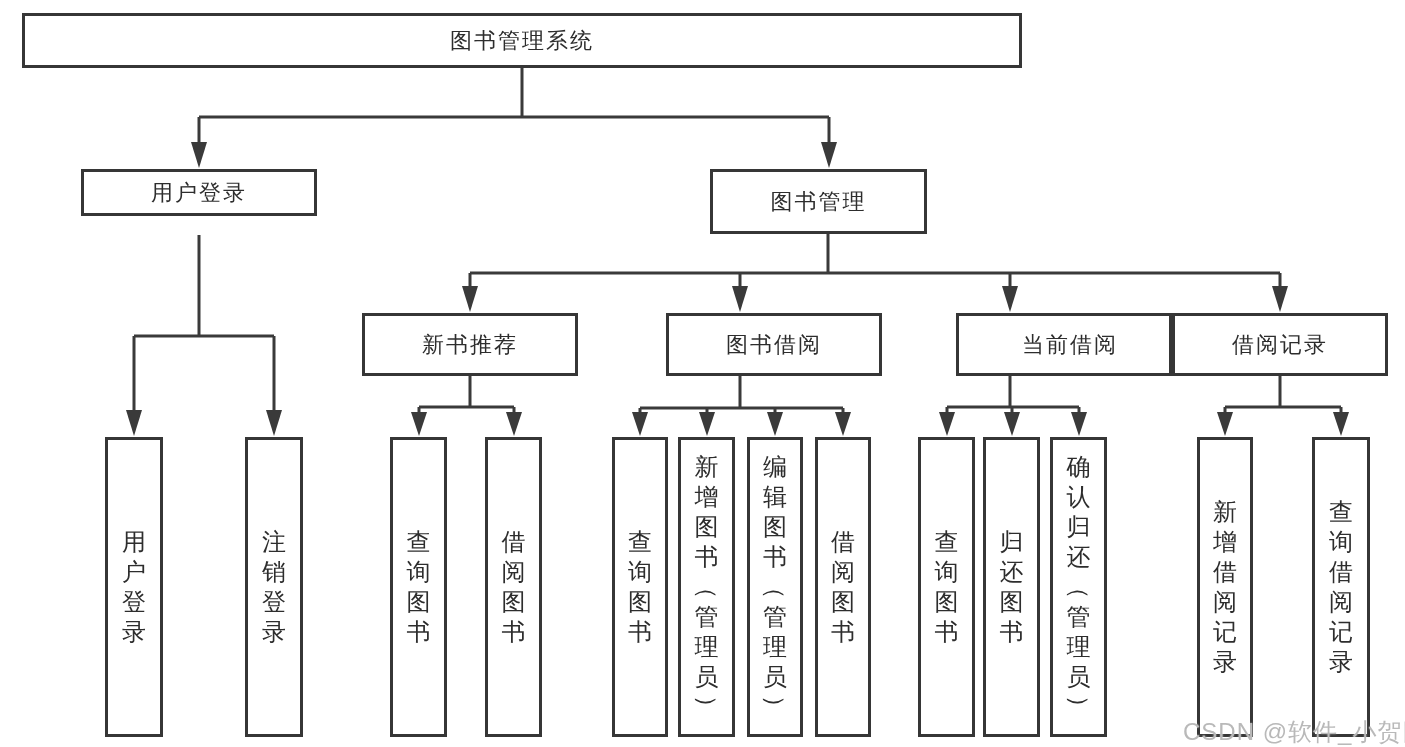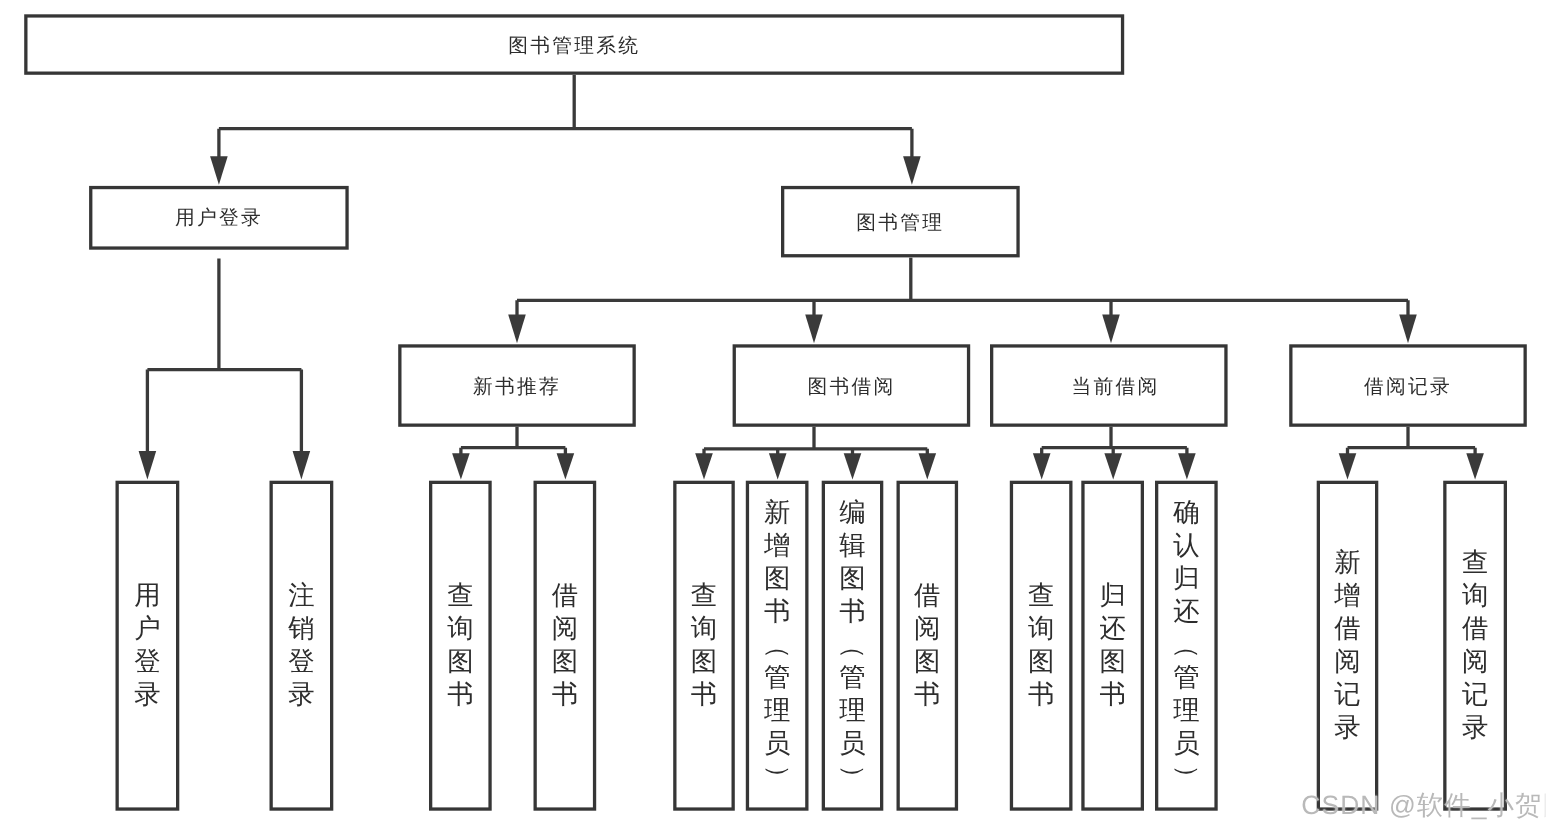--- a/index.html
+++ b/index.html
@@ -30,31 +30,31 @@
     position:absolute;
     background:var(--fill);
     border:3px solid var(--border);
     color:var(--text);
     display:flex;
     align-items:center;
     justify-content:center;
     z-index:2;
   }
   .hbox{
-    font-size:18px;
+    font-size:22px;
     letter-spacing:2px;
     white-space:nowrap;
   }
   .root{left:22px;top:13px;width:1000px;height:55px;}
-  .l2a{left:81px;top:169px;width:236px;height:58px;}
+  .l2a{left:81px;top:169px;width:236px;height:47px;}
   .l2b{left:710px;top:169px;width:217px;height:65px;}
-  .l3{top:313px;width:216px;height:75px;}
+  .l3{top:313px;width:216px;height:63px;}
   .l3a{left:362px;}
   .l3b{left:632px;margin-left:34px;}
-  .l3c{left:900px;padding-left:12px;}
+  .l3c{left:956px;padding-left:12px;}
   .l3d{left:1172px;}
   .leaf{
     top:437px;height:300px;
     flex-direction:column;
     font-size:24px;
   }
   .vchar{
     display:block;
     height:30px;
     line-height:30px;

